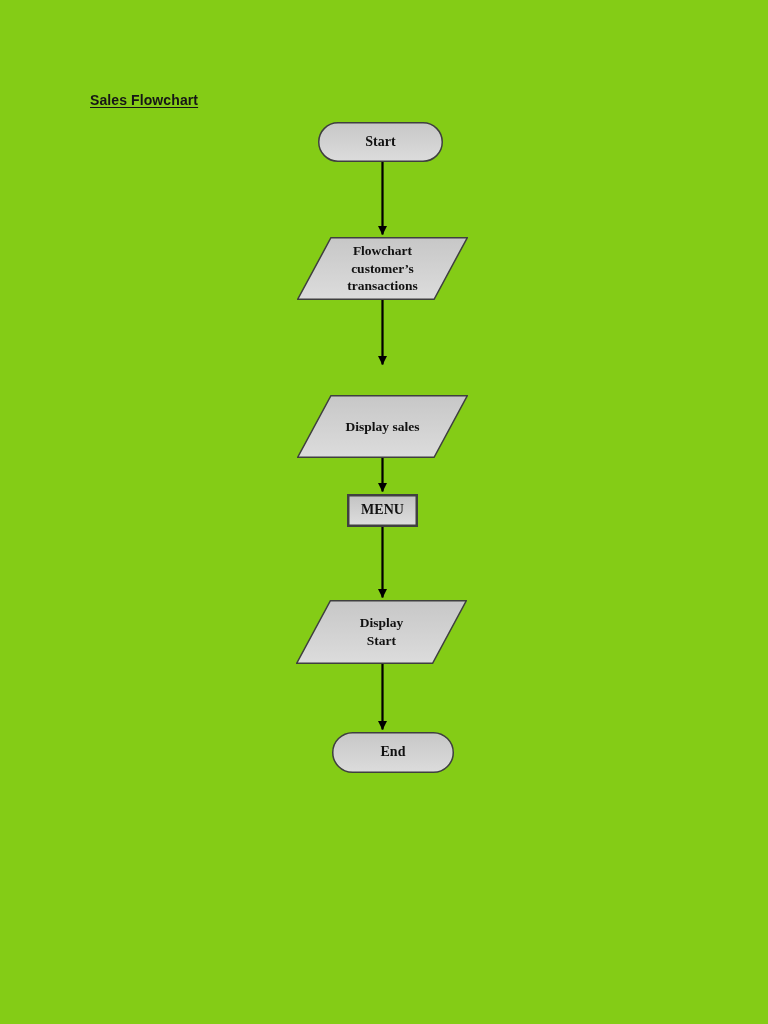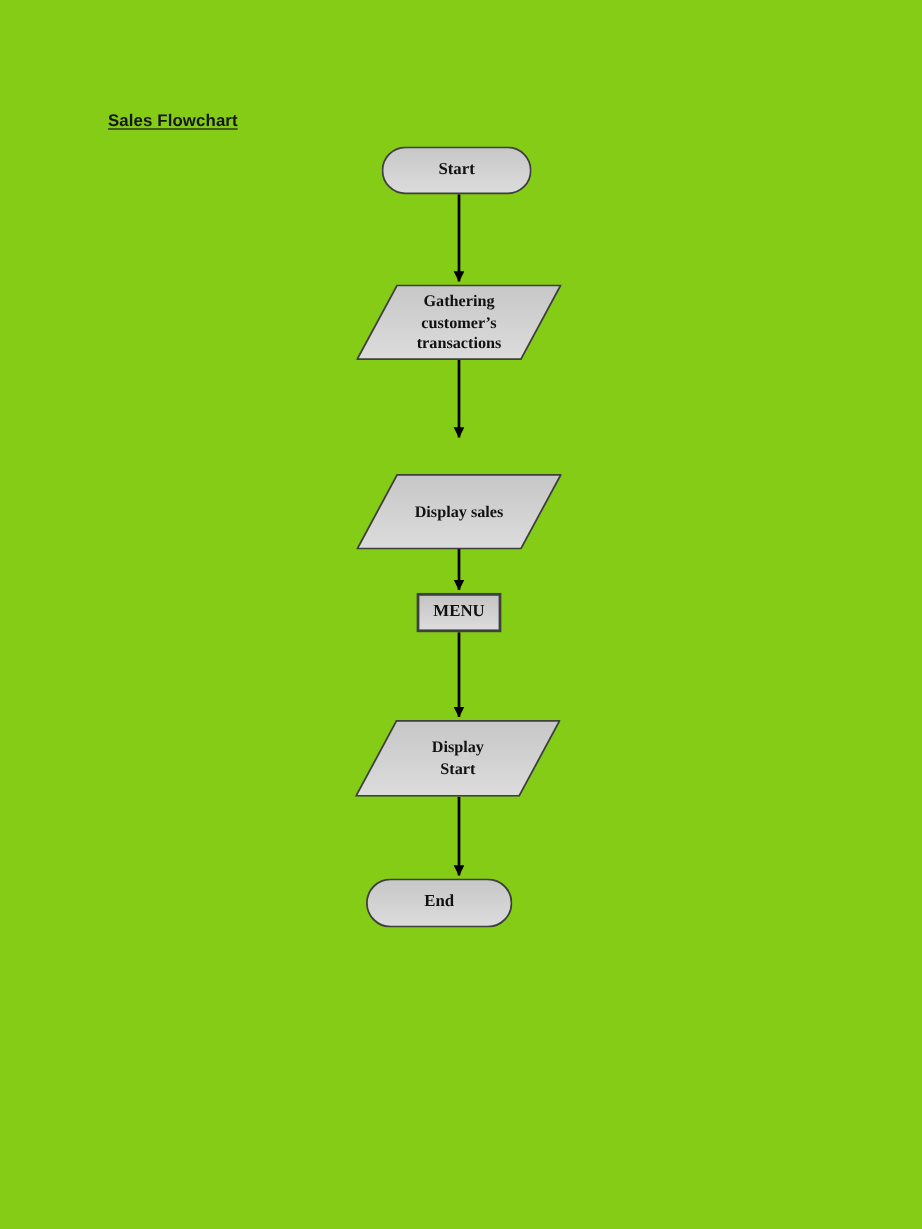--- a/index.html
+++ b/index.html
@@ -62,21 +62,21 @@
     text-align: center;
     white-space: pre-line;
     line-height: 1.32;
   }
   
   .node-start   { left: 318px; top: 122px; width: 125px; height: 40px; }
   .node-gather  { left: 297px; top: 237px; width: 171px; height: 63px; }
   .node-display-sales { left: 297px; top: 367px; width: 171px; height: 63px; margin-top: 28px; }
   .node-menu    { left: 347px; top: 494px; width: 71px;  height: 33px; }
   .node-display-menu  { left: 296px; top: 600px; width: 171px; height: 64px; }
-  .node-end     { left: 305px; top: 732px; width: 122px; height: 41px; }
+  .node-end     { left: 332px; top: 732px; width: 122px; height: 41px; }
 
   .node-start .node-label, .node-end .node-label, .node-menu .node-label { font-size: 14px; }
   .node-gather .node-label, .node-display-sales .node-label, .node-display-menu .node-label { font-size: 13.5px; }
 </style>
 </head>
 <body>
 
 <div class="page">
 
   <div class="doc-title">Sales Flowchart</div>
@@ -112,21 +112,21 @@
     <div class="node node-gather">
       <svg width="171" height="63" viewBox="0 0 171 63">
         <defs>
           <linearGradient id="g2" x1="0" y1="0" x2="0" y2="1">
             <stop offset="0" stop-color="#c7c7c7"></stop>
             <stop offset="1" stop-color="#dcdcdc"></stop>
           </linearGradient>
         </defs>
         <polygon points="33.9,0.75 170.25,0.75 137.1,62.25 0.75,62.25" fill="url(#g2)" stroke="#3f3f3f" stroke-width="1.5"></polygon>
       </svg>
-      <div class="node-label">Gathering
+      <div class="node-label">Flowchart
 customer’s
 transactions</div>
     </div>
 
     <div class="node node-display-sales">
       <svg width="171" height="63" viewBox="0 0 171 63">
         <defs>
           <linearGradient id="g3" x1="0" y1="0" x2="0" y2="1">
             <stop offset="0" stop-color="#c7c7c7"></stop>
             <stop offset="1" stop-color="#dcdcdc"></stop>

